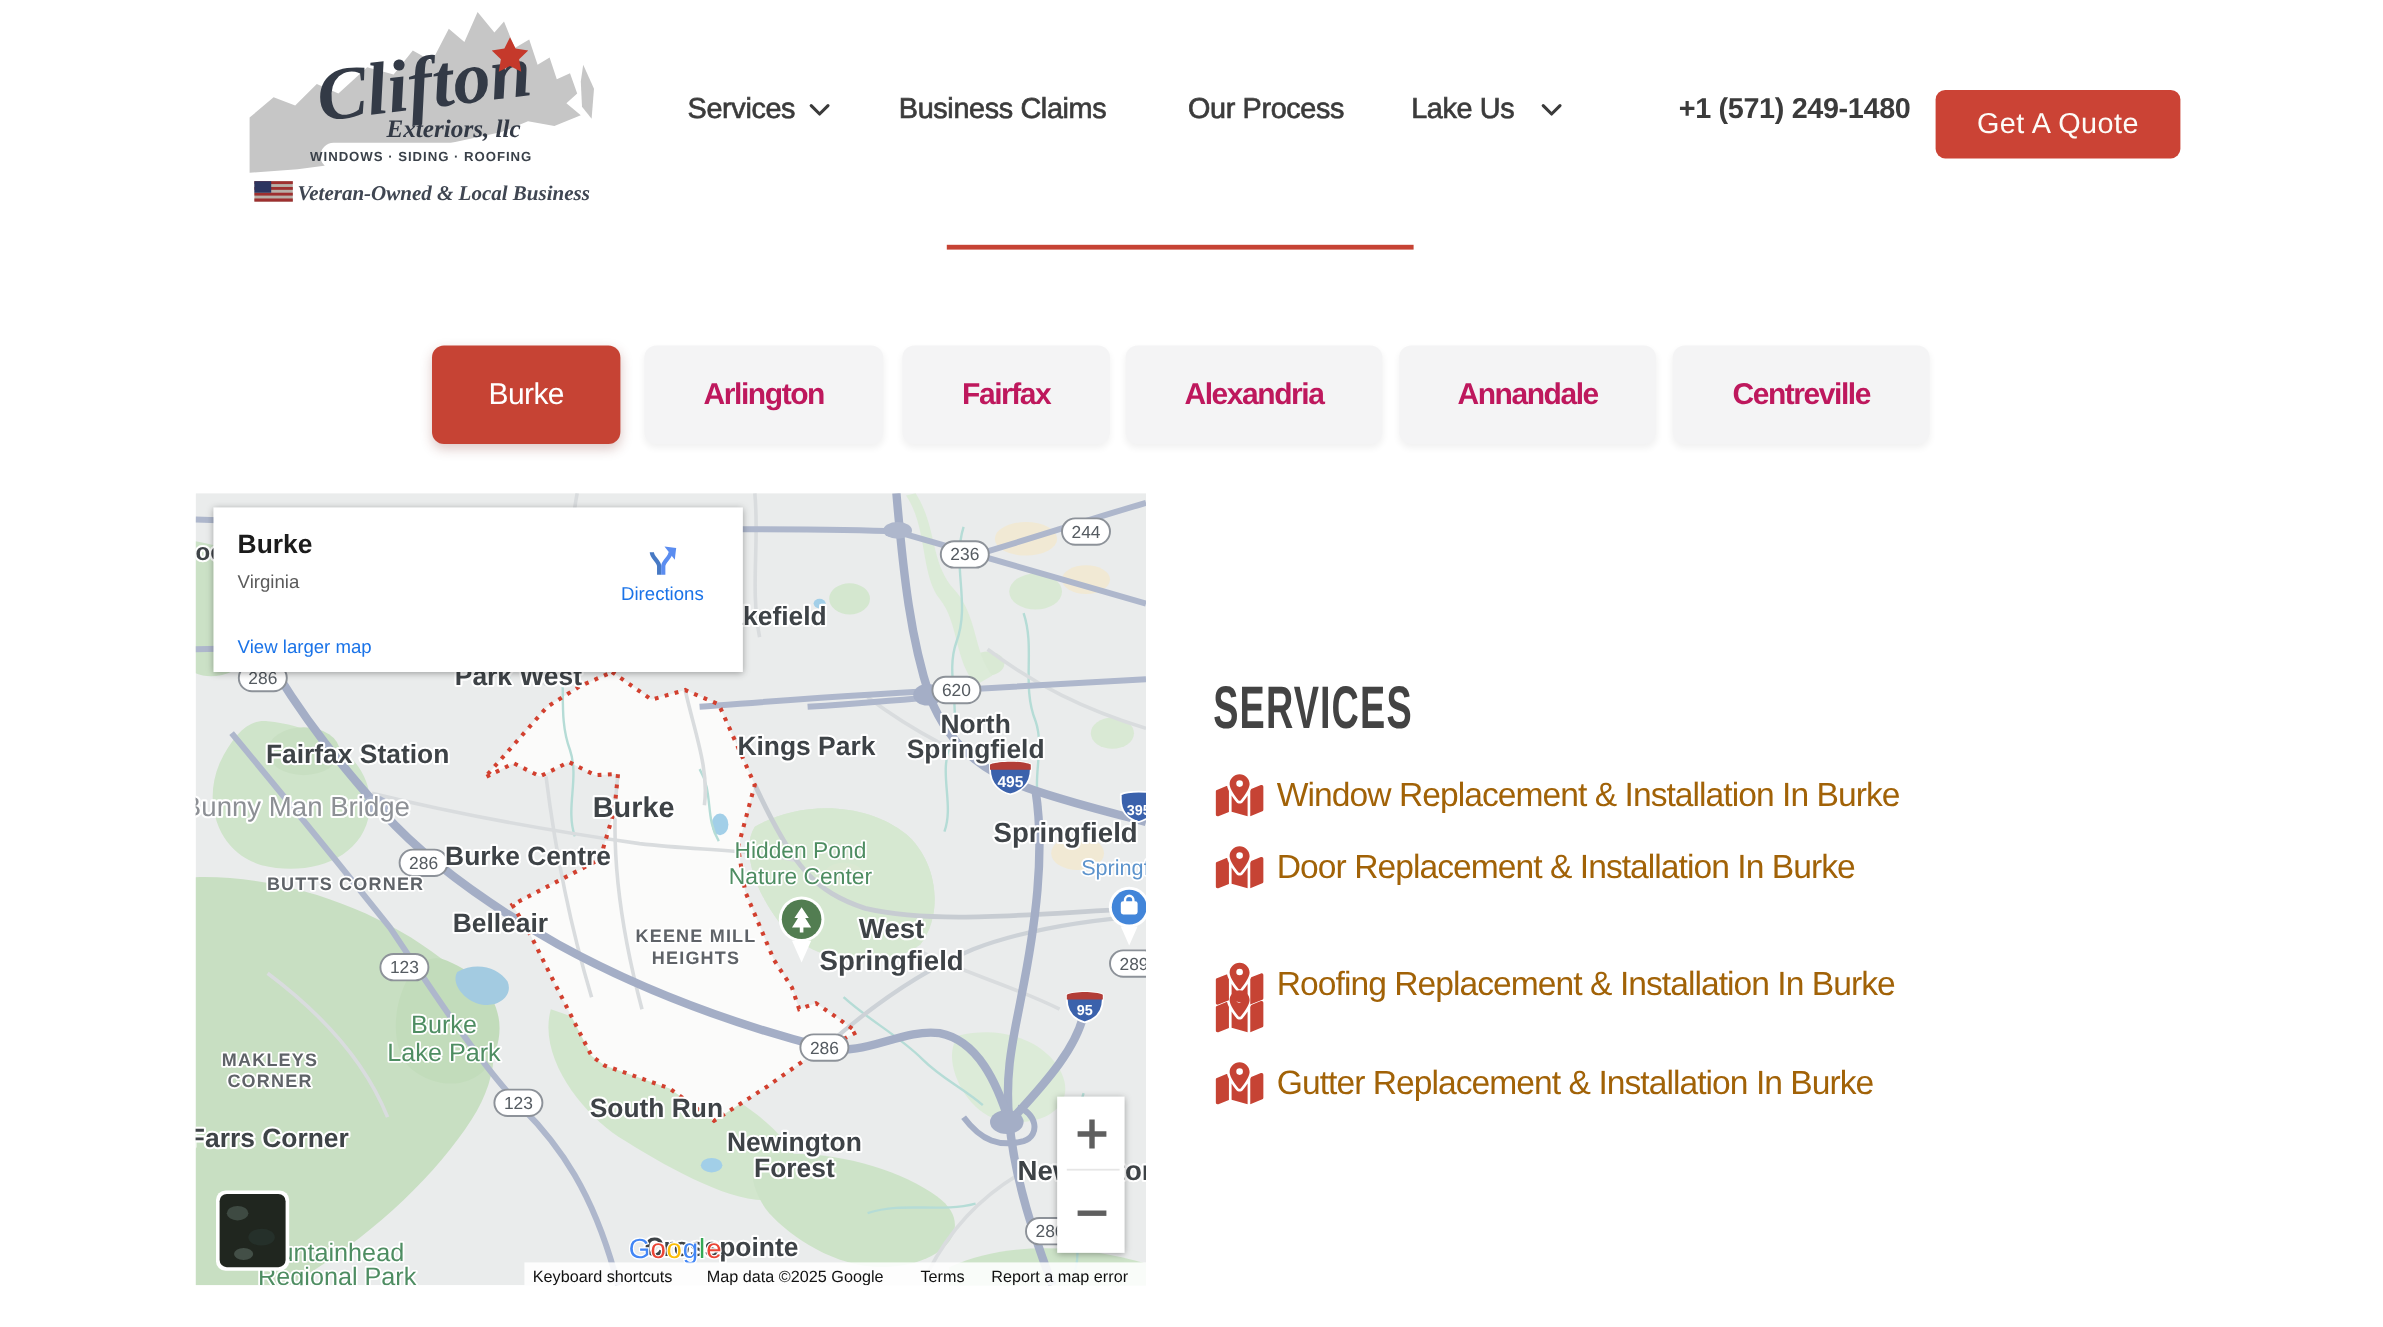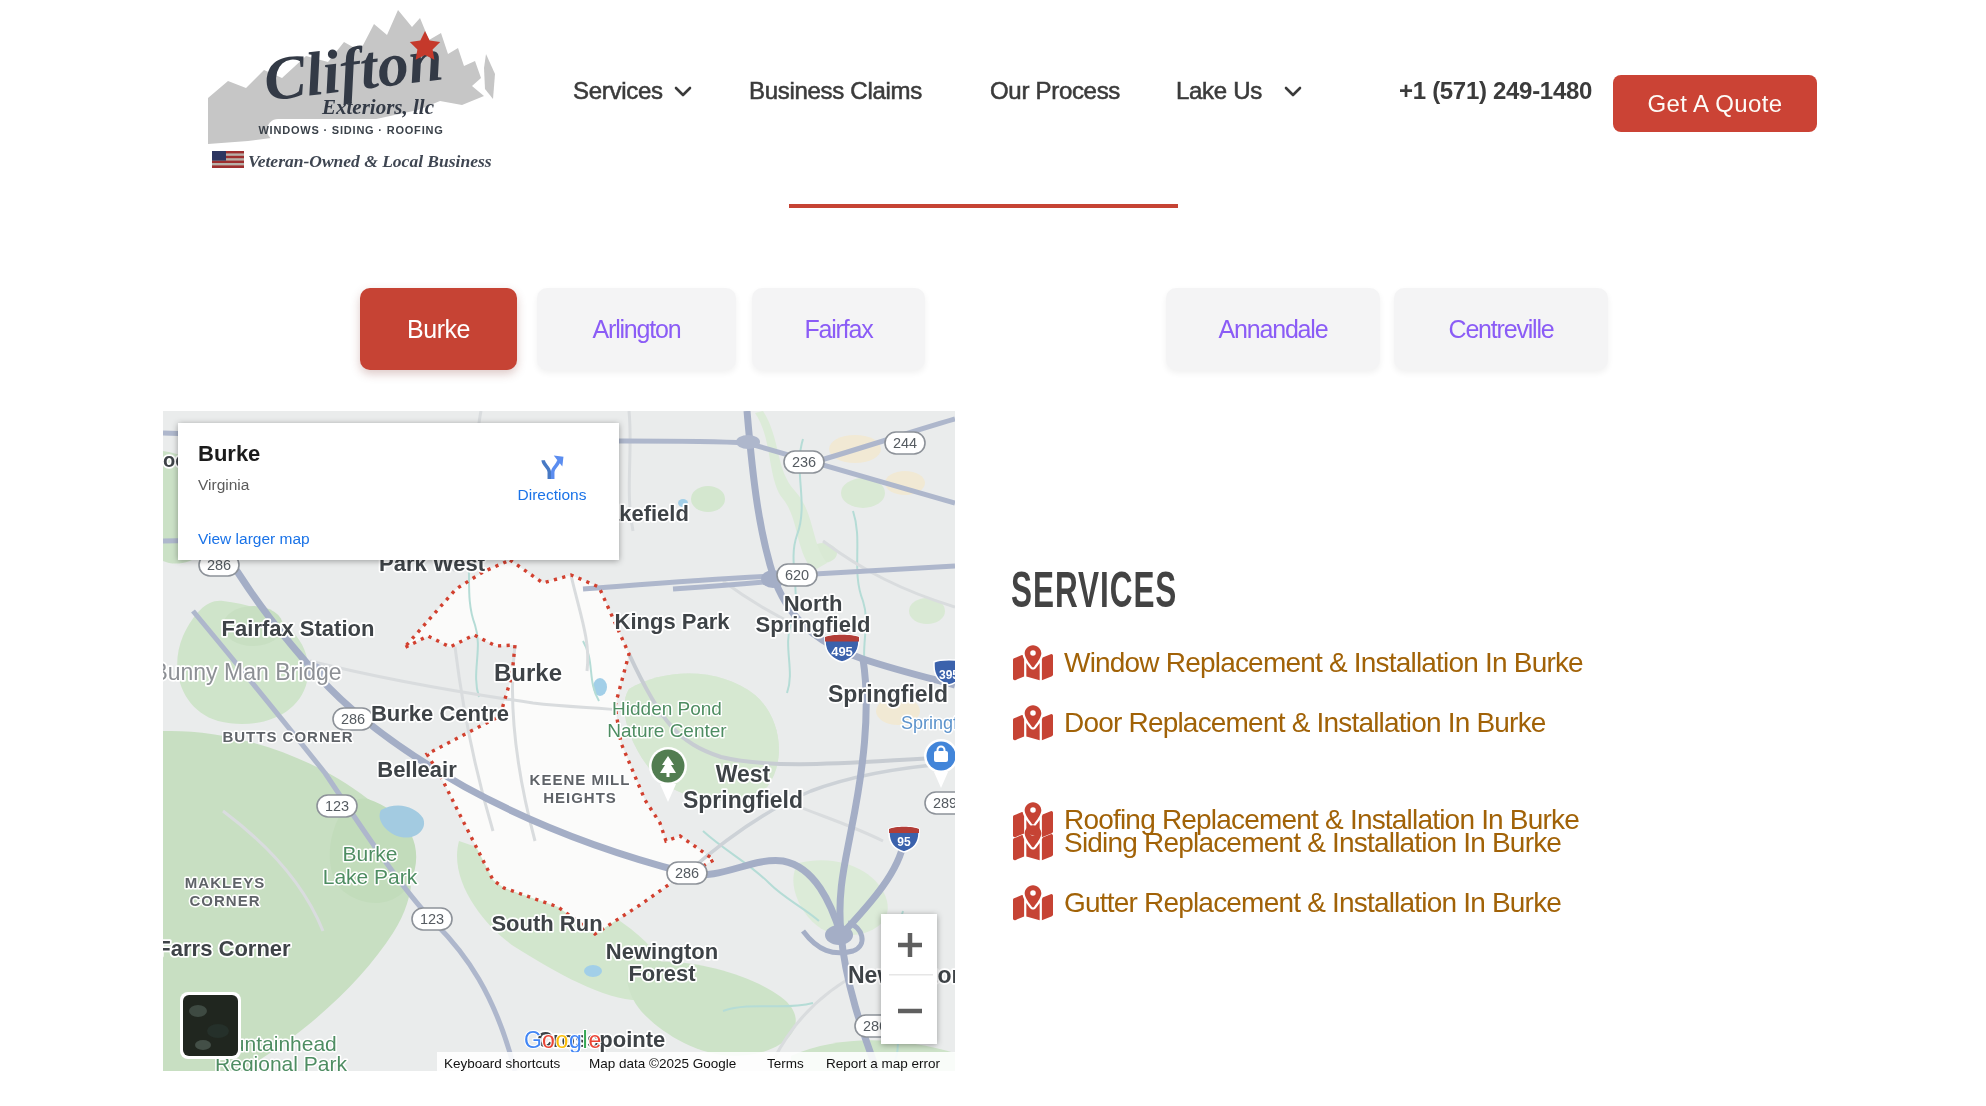--- a/index.html
+++ b/index.html
@@ -9,21 +9,21 @@
 
 
 #logo { left:194px; top:2px; width:310px; height:170px; }
 nav a { color:#3b3b3b; font-size:24px; font-weight:400; -webkit-text-stroke:0.55px #3b3b3b; text-decoration:none; letter-spacing:-0.3px; }
 .navitem { position:absolute; top:77px; white-space:nowrap; }
 .chev { position:absolute; top:86px; }
 #quote { left:1613px; top:75px; width:204px; height:57px; background:#cb4335; border-radius:8px; color:#fdfbf7; font-size:24px; font-weight:400; text-align:center; line-height:57px; letter-spacing:0.4px; }
 #redline { left:789px; top:204px; width:389px; height:4px; background:#c64334; }
 
 
-.tab { position:absolute; top:288px; height:82px; border-radius:10px; background:#f4f4f5; color:#8b5cf6; font-size:25px; font-weight:400; letter-spacing:-1.2px; text-align:center; line-height:82px; box-shadow:0 3px 6px rgba(0,0,0,0.06); }
+.tab { position:absolute; top:288px; height:82px; border-radius:10px; background:#f4f4f5; color:#be185d; font-size:25px; font-weight:700; letter-spacing:-1.2px; text-align:center; line-height:82px; box-shadow:0 3px 6px rgba(0,0,0,0.06); }
 .tab.active { background:#c64334; color:#fff; font-weight:400; letter-spacing:-0.5px; box-shadow:0 4px 10px rgba(120,40,30,.25); }
 
 
 #svc-title { left:1011px; top:561px; font-size:50px; color:#434343; font-weight:700; transform:scaleX(0.63); transform-origin:left; letter-spacing:1.5px; white-space:nowrap; }
 .svc-row { position:absolute; left:1013px; width:700px; height:40px; }
 .svc-row svg { position:absolute; left:0; top:0; }
 .svc-row span { position:absolute; left:51px; top:50%; transform:translateY(-50%); font-size:28px; color:#a16207; letter-spacing:-0.8px; white-space:nowrap; }
 
 
 #map { left:163px; top:411px; width:792px; height:660px; }
@@ -65,20 +65,21 @@
         <path d="M2,2 L9,9 L16,2" fill="none" stroke="#3b3b3b" stroke-width="2.6" stroke-linecap="round" stroke-linejoin="round"></path>
       </svg>
   <a class="navitem" style="left:1357px; font-weight:700;margin-left:42px; -webkit-text-stroke:0;" href="#">+1 (571) 249-1480</a>
 </nav>
 <div id="quote" class="abs">Get A Quote</div>
 <div id="redline" class="abs"></div>
 
 <div class="tab active" style="left:360px; width:157px;">Burke</div>
 <div class="tab" style="left:537px; width:199px;">Arlington</div>
 <div class="tab" style="left:752px; width:173px;">Fairfax</div>
+<div class="tab" style="left:938px; width:214px;">Alexandria</div>
 <div class="tab" style="left:1166px; width:214px;">Annandale</div>
 <div class="tab" style="left:1394px; width:214px;">Centreville</div>
 
 <div id="svc-title" class="abs">SERVICES</div>
 <div class="svc-row" style="top:643px;">
       <svg class="mapicon" width="40" height="40" viewBox="0 0 576 512">
         <path fill="#c64334" d="M408 120c0 54.6-73.1 151.9-105.2 192c-7.7 9.6-22 9.6-29.6 0C241.1 271.9 168 174.6 168 120C168 53.7 221.7 0 288 0s120 53.7 120 120zm8 80.4c3.5-6.9 6.7-13.8 9.6-20.6c.5-1.2 1-2.5 1.5-3.7l116-46.4C558.9 123.4 576 135 576 152V422.8c0 9.8-6 18.6-15.1 22.3L416 503V200.4zM137.6 138.3c2.4 14.1 7.2 28.3 12.8 41.5c2.9 6.8 6.1 13.7 9.6 20.6V451.8L32.9 502.7C17.1 509 0 497.4 0 480.4V209.6c0-9.8 6-18.6 15.1-22.3l122.6-49zM327.8 332c13.9-17.4 35.7-45.7 56.2-77V504.3L192 449.4V255c20.5 31.3 42.3 59.6 56.2 77c20.5 25.6 59.1 25.6 79.6 0zM288 152a40 40 0 1 0 0-80 40 40 0 1 0 0 80z"></path>
       </svg>
       <span>Window Replacement &amp; Installation In Burke</span>
     </div>
@@ -91,21 +92,20 @@
 <div class="svc-row" style="top:800px;">
       <svg class="mapicon" width="40" height="40" viewBox="0 0 576 512">
         <path fill="#c64334" d="M408 120c0 54.6-73.1 151.9-105.2 192c-7.7 9.6-22 9.6-29.6 0C241.1 271.9 168 174.6 168 120C168 53.7 221.7 0 288 0s120 53.7 120 120zm8 80.4c3.5-6.9 6.7-13.8 9.6-20.6c.5-1.2 1-2.5 1.5-3.7l116-46.4C558.9 123.4 576 135 576 152V422.8c0 9.8-6 18.6-15.1 22.3L416 503V200.4zM137.6 138.3c2.4 14.1 7.2 28.3 12.8 41.5c2.9 6.8 6.1 13.7 9.6 20.6V451.8L32.9 502.7C17.1 509 0 497.4 0 480.4V209.6c0-9.8 6-18.6 15.1-22.3l122.6-49zM327.8 332c13.9-17.4 35.7-45.7 56.2-77V504.3L192 449.4V255c20.5 31.3 42.3 59.6 56.2 77c20.5 25.6 59.1 25.6 79.6 0zM288 152a40 40 0 1 0 0-80 40 40 0 1 0 0 80z"></path>
       </svg>
       <span>Roofing Replacement &amp; Installation In Burke</span>
     </div>
 <div class="svc-row" style="top:823px;">
       <svg class="mapicon" width="40" height="40" viewBox="0 0 576 512">
         <path fill="#c64334" d="M408 120c0 54.6-73.1 151.9-105.2 192c-7.7 9.6-22 9.6-29.6 0C241.1 271.9 168 174.6 168 120C168 53.7 221.7 0 288 0s120 53.7 120 120zm8 80.4c3.5-6.9 6.7-13.8 9.6-20.6c.5-1.2 1-2.5 1.5-3.7l116-46.4C558.9 123.4 576 135 576 152V422.8c0 9.8-6 18.6-15.1 22.3L416 503V200.4zM137.6 138.3c2.4 14.1 7.2 28.3 12.8 41.5c2.9 6.8 6.1 13.7 9.6 20.6V451.8L32.9 502.7C17.1 509 0 497.4 0 480.4V209.6c0-9.8 6-18.6 15.1-22.3l122.6-49zM327.8 332c13.9-17.4 35.7-45.7 56.2-77V504.3L192 449.4V255c20.5 31.3 42.3 59.6 56.2 77c20.5 25.6 59.1 25.6 79.6 0zM288 152a40 40 0 1 0 0-80 40 40 0 1 0 0 80z"></path>
       </svg>
-      <span>Siding Replacement &amp; Installation In Burke</span>
     </div>
 <div class="svc-row" style="top:883px;">
       <svg class="mapicon" width="40" height="40" viewBox="0 0 576 512">
         <path fill="#c64334" d="M408 120c0 54.6-73.1 151.9-105.2 192c-7.7 9.6-22 9.6-29.6 0C241.1 271.9 168 174.6 168 120C168 53.7 221.7 0 288 0s120 53.7 120 120zm8 80.4c3.5-6.9 6.7-13.8 9.6-20.6c.5-1.2 1-2.5 1.5-3.7l116-46.4C558.9 123.4 576 135 576 152V422.8c0 9.8-6 18.6-15.1 22.3L416 503V200.4zM137.6 138.3c2.4 14.1 7.2 28.3 12.8 41.5c2.9 6.8 6.1 13.7 9.6 20.6V451.8L32.9 502.7C17.1 509 0 497.4 0 480.4V209.6c0-9.8 6-18.6 15.1-22.3l122.6-49zM327.8 332c13.9-17.4 35.7-45.7 56.2-77V504.3L192 449.4V255c20.5 31.3 42.3 59.6 56.2 77c20.5 25.6 59.1 25.6 79.6 0zM288 152a40 40 0 1 0 0-80 40 40 0 1 0 0 80z"></path>
       </svg>
       <span>Gutter Replacement &amp; Installation In Burke</span>
     </div>
 
 <div id="map" class="abs">
 <svg width="792" height="660" viewBox="0 0 792 660" font-family="Liberation Sans, sans-serif">

